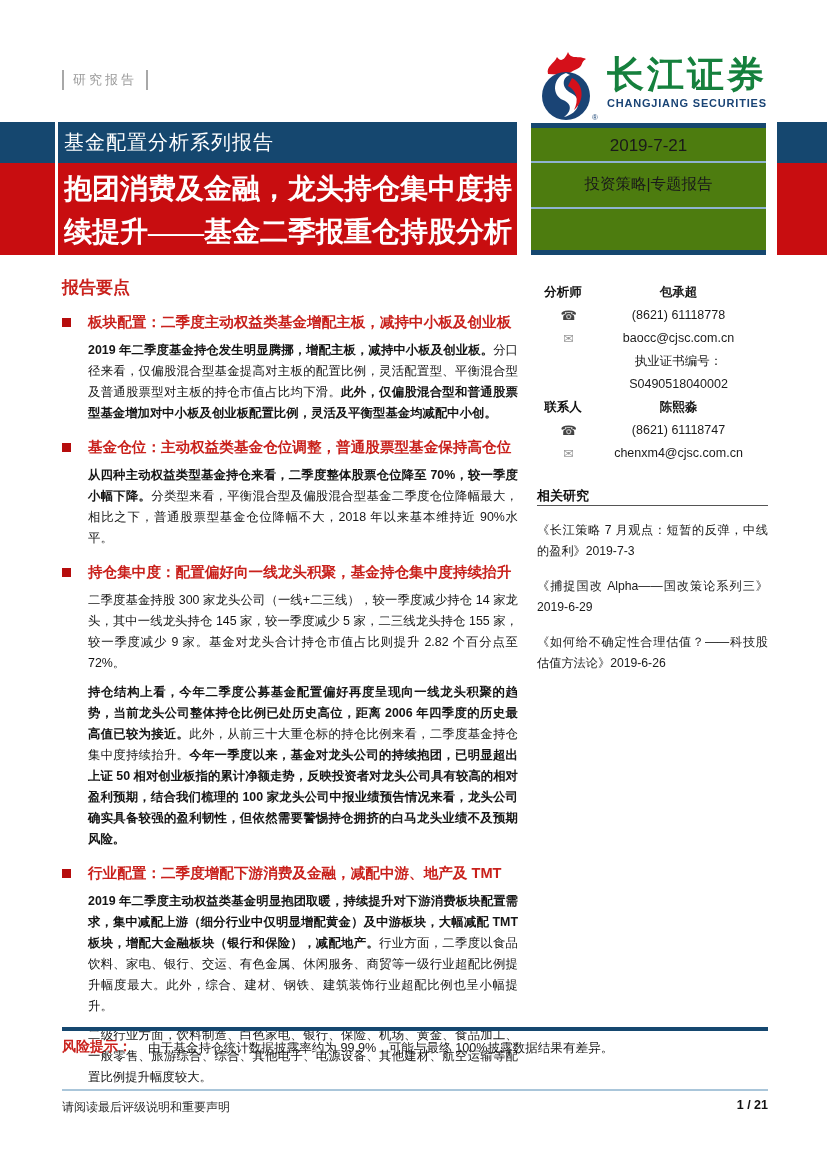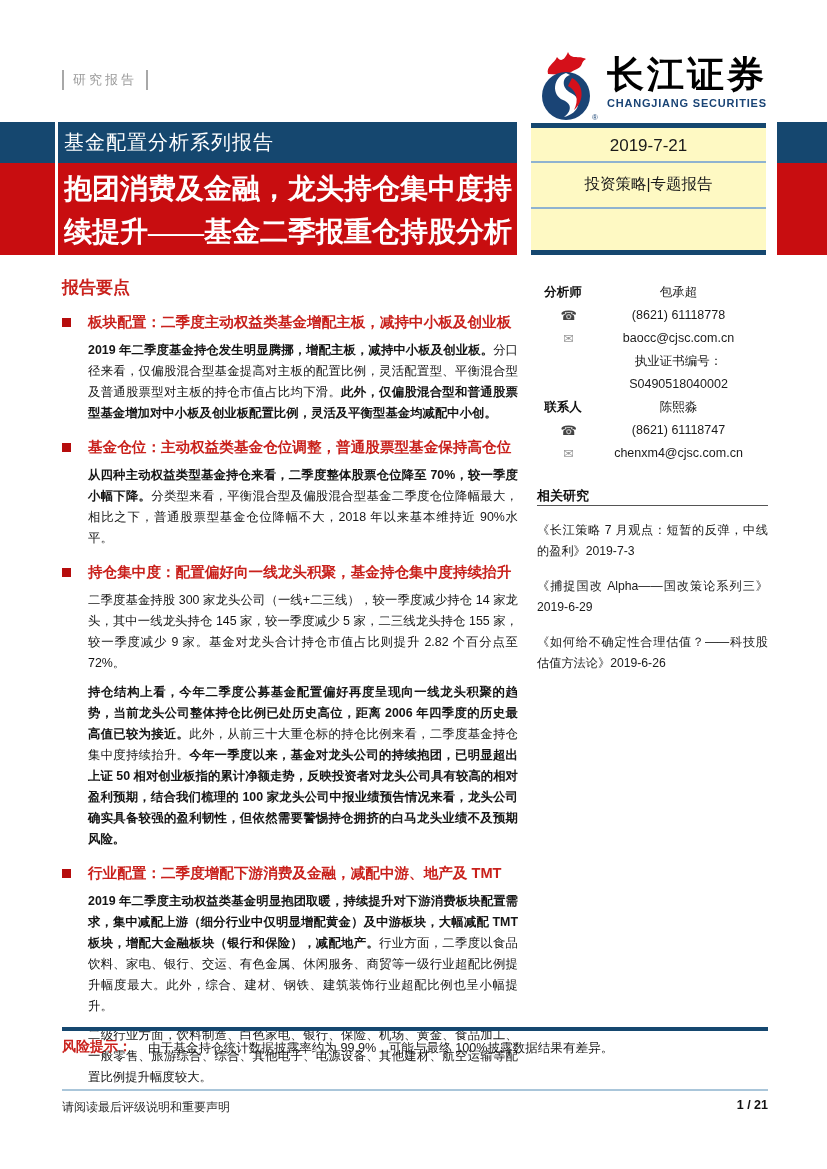--- a/index.html
+++ b/index.html
@@ -12,21 +12,21 @@
   .kicker span{
     display:inline-block;border-left:2px solid #a8a8a8;border-right:2px solid #a8a8a8;
     padding:1px 9px;color:#9b9b9b;font-size:13px;letter-spacing:3px;
   }
   
   .logo{position:absolute;left:538px;top:50px;display:flex;align-items:flex-start;}
   .logo-mark{flex:none;margin-right:7px;}
   .logo-text{padding-top:6px;}
   .logo-cn{
     font-family:"Liberation Serif","DejaVu Serif",serif;font-weight:bold;
-    font-size:37px;line-height:38px;color:#000000;letter-spacing:3px;white-space:nowrap;
+    font-size:37px;line-height:38px;color:#15803d;letter-spacing:3px;white-space:nowrap;
   }
   .logo-en{
     font-size:11px;font-weight:bold;letter-spacing:0.8px;color:#1a4475;
     margin-top:3px;white-space:nowrap;
   }
   
   .band-blue-left{position:absolute;left:0;top:122px;width:517px;height:41px;background:#15476f;}
   .band-red-left{position:absolute;left:0;top:163px;width:517px;height:92px;background:#c80d10;}
   .band-blue-right{position:absolute;left:777px;top:122px;width:50px;height:41px;background:#15476f;}
   .band-red-right{position:absolute;left:777px;top:163px;width:50px;height:92px;background:#c80d10;}
@@ -35,21 +35,21 @@
     position:absolute;left:64px;top:122px;height:41px;line-height:41px;width:445px;
     color:#ffffff;font-size:20px;letter-spacing:1px;white-space:nowrap;overflow:hidden;
   }
   .report-title{
     position:absolute;left:64px;top:167px;width:453px;height:86px;overflow:hidden;
     color:#ffffff;font-family:"Liberation Serif","DejaVu Serif",serif;font-weight:bold;
     font-size:28px;line-height:43px;
   }
   .report-title div{white-space:nowrap;overflow:hidden;}
   
-  .meta-box{position:absolute;left:531px;top:123px;width:235px;height:132px;background:#fef9c3;}
+  .meta-box{position:absolute;left:531px;top:123px;width:235px;height:132px;background:#4d7c0f;}
   .meta-bar-top{position:absolute;left:0;top:0;width:100%;height:5px;background:#15476f;}
   .meta-bar-bottom{position:absolute;left:0;bottom:0;width:100%;height:5px;background:#15476f;}
   .meta-date{position:absolute;left:0;top:13px;width:100%;text-align:center;font-size:17px;color:#1a1a1a;}
   .meta-rule1{position:absolute;left:0;top:38px;width:100%;height:2px;background:#8fb3d0;}
   .meta-category{position:absolute;left:0;top:51px;width:100%;text-align:center;font-size:15.5px;color:#1a1a1a;}
   .meta-rule2{position:absolute;left:0;top:84px;width:100%;height:2px;background:#8fb3d0;}
   
   #highlights{position:absolute;left:62px;top:276px;width:456px;}
   .hl-title{font-size:17px;font-weight:bold;color:#c9211c;margin:0 0 12px 0;}
   .sec-head{display:flex;margin:14px 0 4px 0;}
@@ -58,21 +58,21 @@
   .para{margin:8px 0 0 26px;font-size:12.4px;line-height:21px;text-align:justify;color:#151515;}
   .para .b{font-weight:bold;}
   
   #contacts{position:absolute;left:537px;top:281px;width:231px;}
   .c-row{display:flex;line-height:23px;font-size:12.5px;text-align:center;}
   .c-key{flex:none;width:52px;}
   .c-key.lab{font-weight:bold;color:#111;}
   .c-key.ico{padding-left:11px;box-sizing:border-box;color:#444;font-size:13px;}
   .c-key.ico.mail{color:#999;}
   .c-val{flex:1;color:#1a1a1a;}
-  .c-val.name{font-weight:normal;}
+  .c-val.name{font-weight:bold;}
   
   #related{position:absolute;left:537px;top:487px;width:231px;}
   .rel-title{font-size:13px;font-weight:bold;color:#111;border-bottom:1px solid #555;}
   .ref{font-size:12.2px;line-height:21px;margin-top:14px;color:#1a1a1a;text-align:justify;}
   
   .rule-dark{position:absolute;left:62px;top:1027px;width:706px;height:4px;background:#15476f;}
   .risk{position:absolute;left:62px;top:1038px;width:706px;display:flex;align-items:flex-start;}
   .risk-label{flex:none;color:#c9211c;font-weight:bold;font-size:14px;margin-right:16px;white-space:nowrap;}
   .risk-text{font-size:12.6px;color:#151515;line-height:19px;padding-top:1px;}
   .rule-light{position:absolute;left:62px;top:1089px;width:706px;height:2px;background:#aac6da;}

